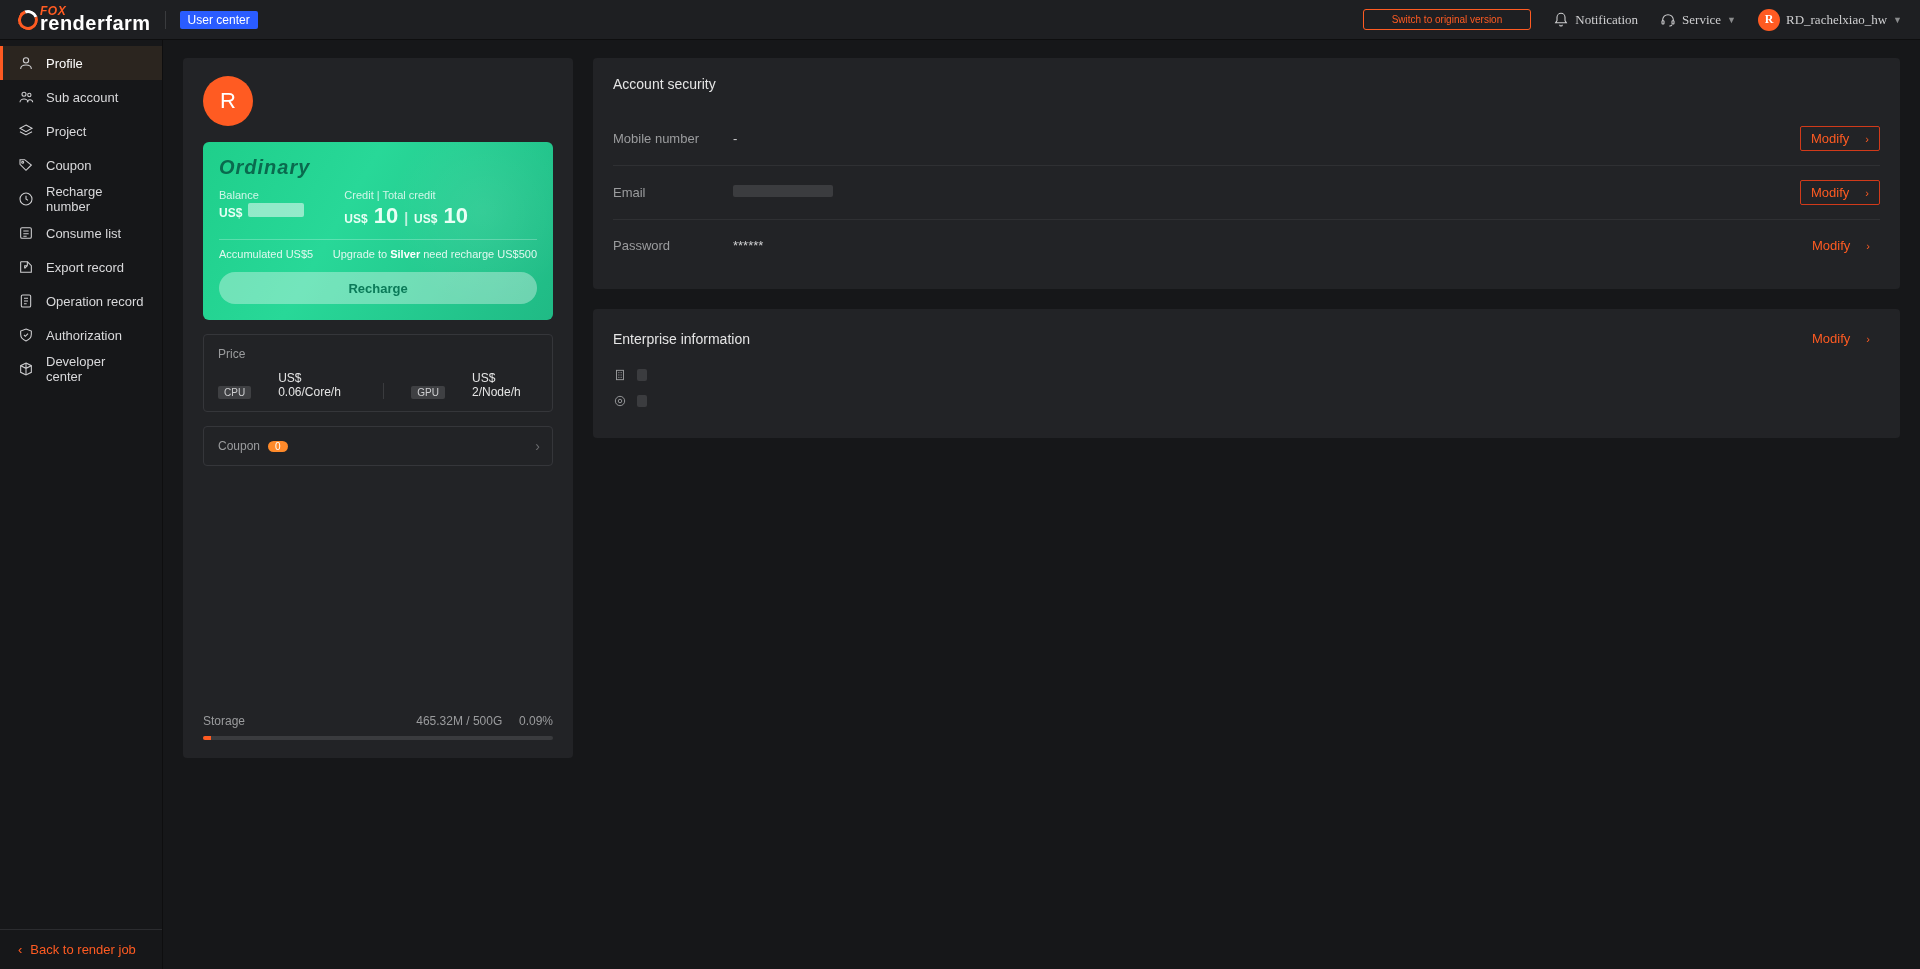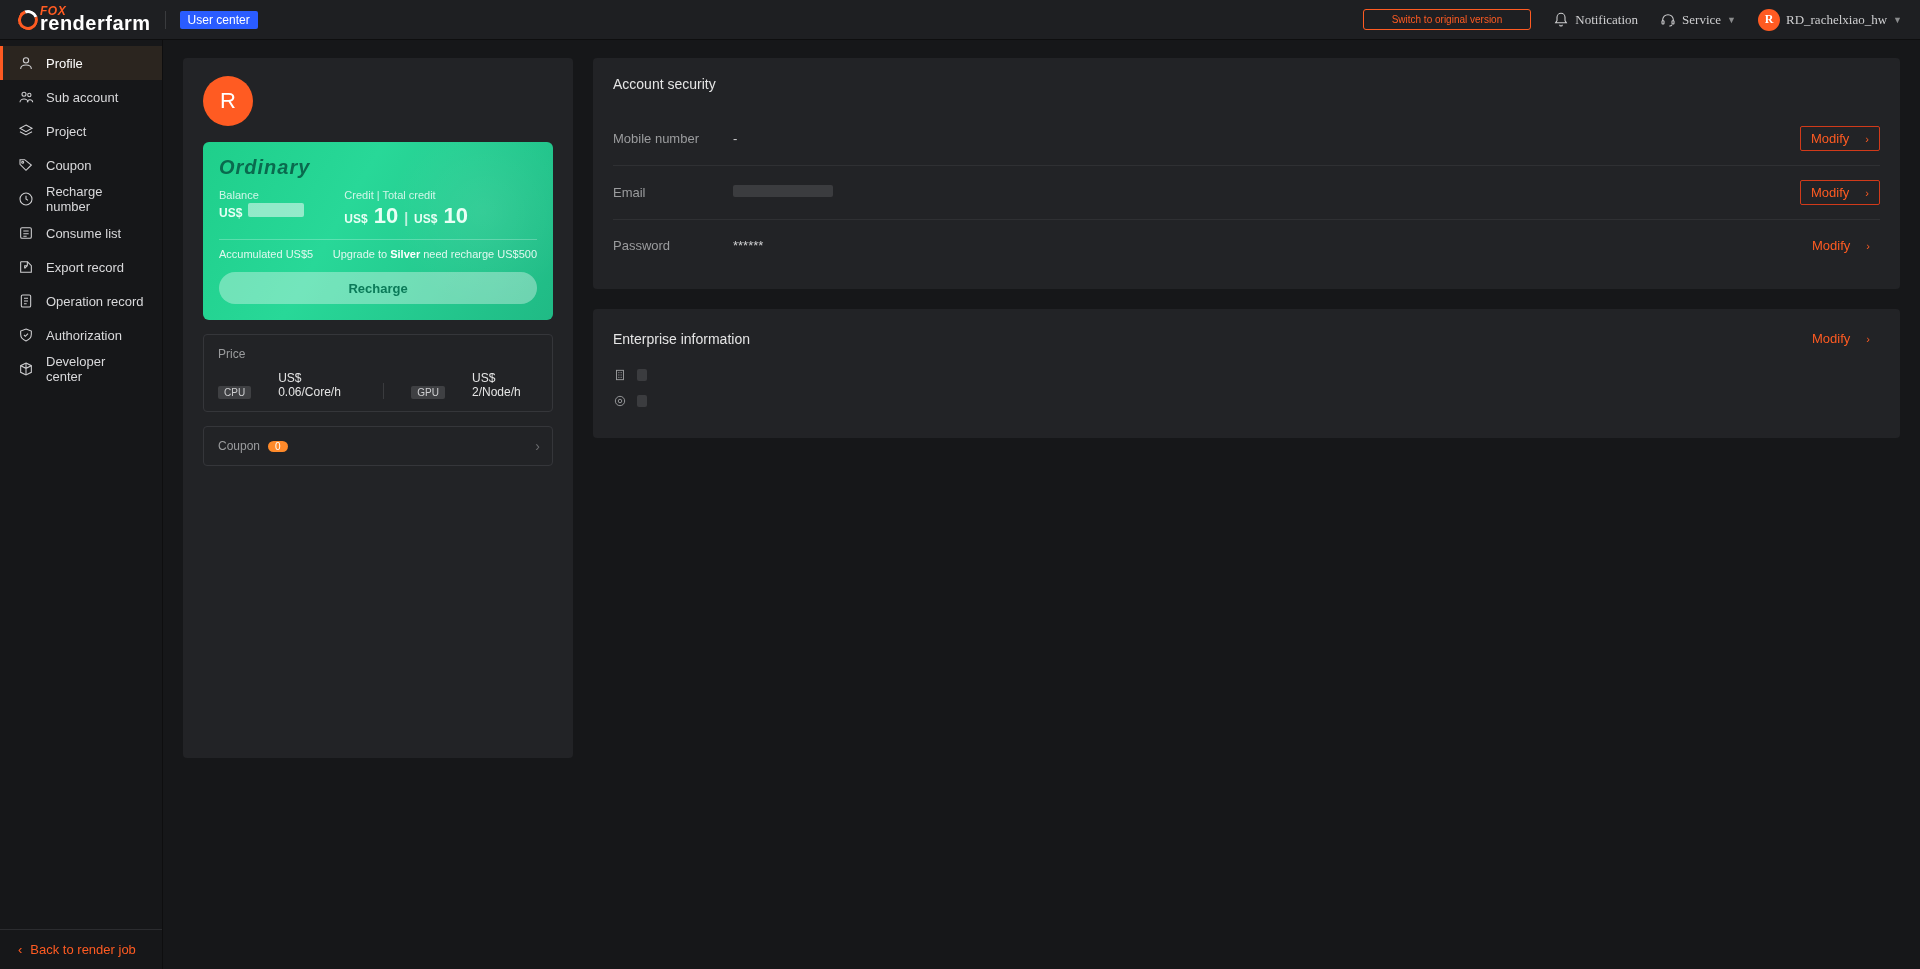--- a/index.html
+++ b/index.html
@@ -398,20 +398,33 @@
         </div>
 
         <div class="card-sub clk">
           <div class="coupon-row">
             <span class="title" style="margin:0">Coupon</span>
             <span class="pill">0</span>
           </div>
           <span class="arrow">›</span>
         </div>
 
+        <div class="storage">
+          <div class="stor-row">
+            <span>Storage</span>
+            <span>
+              <span>465.32M / 500G</span>
+              &nbsp;&nbsp;&nbsp;
+              <span>0.09%</span>
+            </span>
+          </div>
+          <div class="bar">
+            <div class="bar-fill"></div>
+          </div>
+        </div>
 
       </div>
     </div>
 
     <div class="col-right">
 
       <div class="panel">
         <div class="panel-title">Account security</div>
 
         <div class="sec-row">

